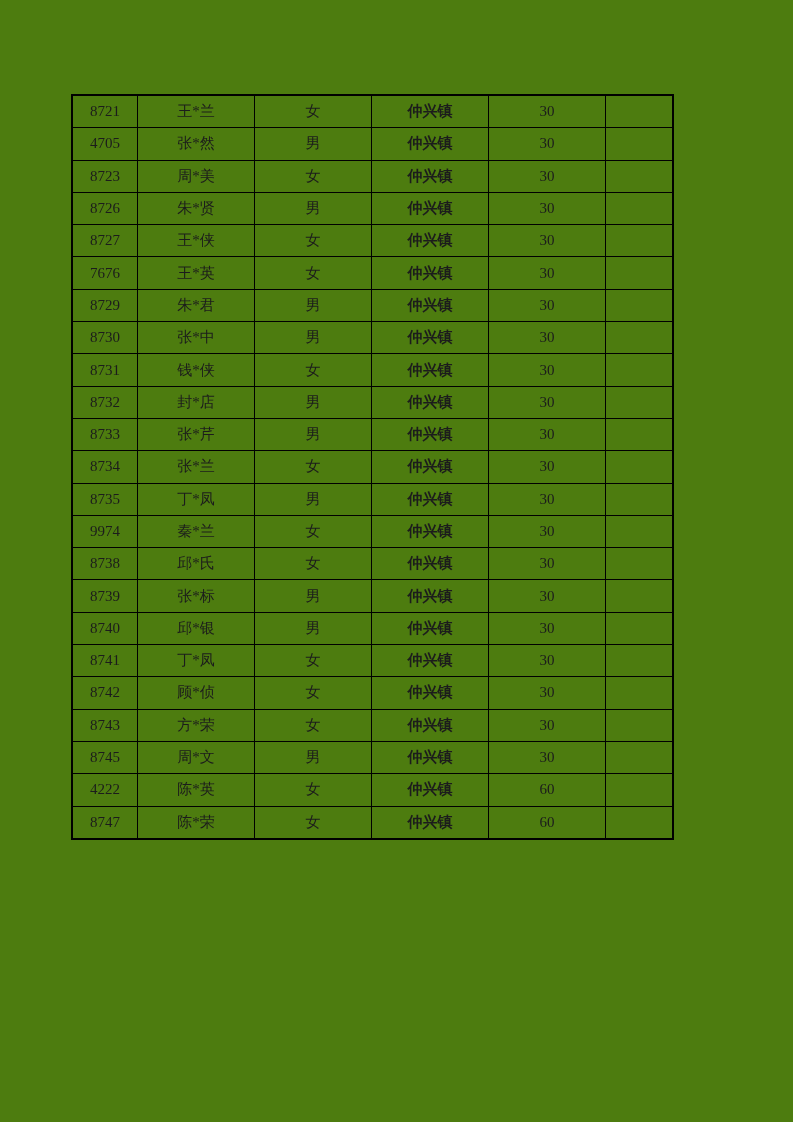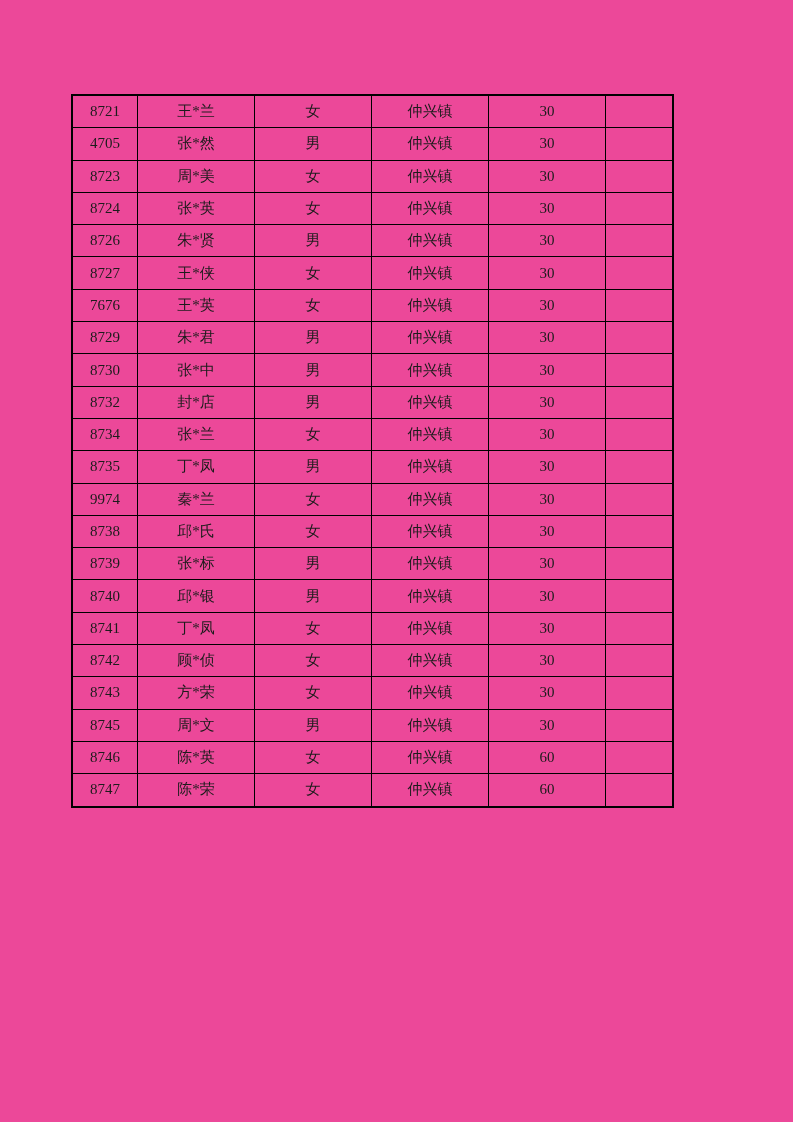--- a/index.html
+++ b/index.html
@@ -12,21 +12,21 @@
     height: 1122px;
     position: relative;
     font-family: "Liberation Serif", "DejaVu Serif", serif;
     color: #1c1c1c;
   }
   .page {
     position: absolute;
     left: 0; top: 0;
     width: 793px;
     height: 1122px;
-    background: #ec4899;
+    background: #4d7c0f;
   }
   table.roster {
     position: absolute;
     left: 71px;
     top: 94px;
     width: 594px;
     border-collapse: collapse;
     table-layout: fixed;
     border: 2px solid #000000;
   }
@@ -37,21 +37,21 @@
     vertical-align: middle;
     font-size: 15px;
     line-height: 1;
     padding: 0;
     overflow: hidden;
     white-space: nowrap;
   }
   .col-serial { width: 64px; }
   .col-name   { width: 116px; }
   .col-gender { width: 116px; }
-  .col-town   { width: 116px; }
+  .col-town   { width: 116px; font-weight: bold; }
   .col-amount { width: 116px; }
   .col-blank  { width: 66px; }
 </style>
 </head>
 <body>
 
 <div class="page">
   <table class="roster">
     <tbody>
         <tr>
@@ -72,28 +72,20 @@
         </tr>
         <tr>
           <td class="col-serial">8723</td>
           <td class="col-name">周*美</td>
           <td class="col-gender">女</td>
           <td class="col-town">仲兴镇</td>
           <td class="col-amount">30</td>
           <td class="col-blank"></td>
         </tr>
         <tr>
-          <td class="col-serial">8724</td>
-          <td class="col-name">张*英</td>
-          <td class="col-gender">女</td>
-          <td class="col-town">仲兴镇</td>
-          <td class="col-amount">30</td>
-          <td class="col-blank"></td>
-        </tr>
-        <tr>
           <td class="col-serial">8726</td>
           <td class="col-name">朱*贤</td>
           <td class="col-gender">男</td>
           <td class="col-town">仲兴镇</td>
           <td class="col-amount">30</td>
           <td class="col-blank"></td>
         </tr>
         <tr>
           <td class="col-serial">8727</td>
           <td class="col-name">王*侠</td>
@@ -120,28 +112,44 @@
         </tr>
         <tr>
           <td class="col-serial">8730</td>
           <td class="col-name">张*中</td>
           <td class="col-gender">男</td>
           <td class="col-town">仲兴镇</td>
           <td class="col-amount">30</td>
           <td class="col-blank"></td>
         </tr>
         <tr>
+          <td class="col-serial">8731</td>
+          <td class="col-name">钱*侠</td>
+          <td class="col-gender">女</td>
+          <td class="col-town">仲兴镇</td>
+          <td class="col-amount">30</td>
+          <td class="col-blank"></td>
+        </tr>
+        <tr>
           <td class="col-serial">8732</td>
           <td class="col-name">封*店</td>
           <td class="col-gender">男</td>
           <td class="col-town">仲兴镇</td>
           <td class="col-amount">30</td>
           <td class="col-blank"></td>
         </tr>
         <tr>
+          <td class="col-serial">8733</td>
+          <td class="col-name">张*芹</td>
+          <td class="col-gender">男</td>
+          <td class="col-town">仲兴镇</td>
+          <td class="col-amount">30</td>
+          <td class="col-blank"></td>
+        </tr>
+        <tr>
           <td class="col-serial">8734</td>
           <td class="col-name">张*兰</td>
           <td class="col-gender">女</td>
           <td class="col-town">仲兴镇</td>
           <td class="col-amount">30</td>
           <td class="col-blank"></td>
         </tr>
         <tr>
           <td class="col-serial">8735</td>
           <td class="col-name">丁*凤</td>
@@ -208,21 +216,21 @@
         </tr>
         <tr>
           <td class="col-serial">8745</td>
           <td class="col-name">周*文</td>
           <td class="col-gender">男</td>
           <td class="col-town">仲兴镇</td>
           <td class="col-amount">30</td>
           <td class="col-blank"></td>
         </tr>
         <tr>
-          <td class="col-serial">8746</td>
+          <td class="col-serial">4222</td>
           <td class="col-name">陈*英</td>
           <td class="col-gender">女</td>
           <td class="col-town">仲兴镇</td>
           <td class="col-amount">60</td>
           <td class="col-blank"></td>
         </tr>
         <tr>
           <td class="col-serial">8747</td>
           <td class="col-name">陈*荣</td>
           <td class="col-gender">女</td>

